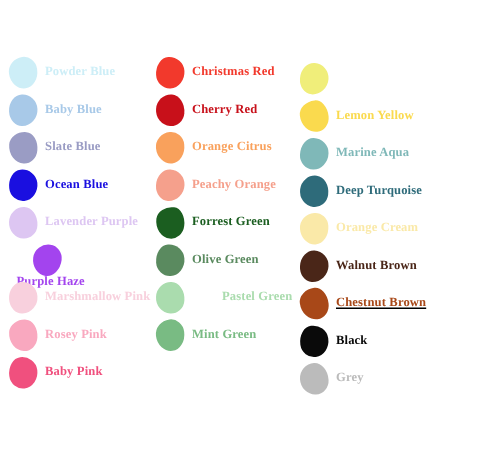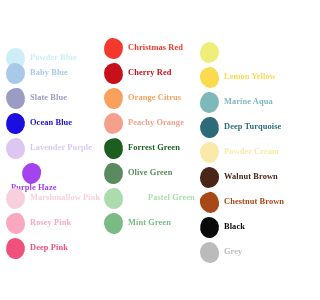--- a/index.html
+++ b/index.html
@@ -53,21 +53,21 @@
     font-weight: bold;
     letter-spacing: 0.1px;
     line-height: 1;
   }
 </style>
 </head>
 <body>
 
 <div id="palette" style="background: rgb(255, 255, 255);">
     <div class="column" style="left: 6px;">
-      <div class="swatch-row" style="top: 48px;">
+      <div class="swatch-row" style="top: 38px;">
         <span class="blob" style="background: rgb(205, 238, 247); border-radius: 54% 46% 49% 51% / 47% 44% 56% 53%; transform: rotate(-8deg);"></span>
         <span class="swatch-label" style="color: rgb(205, 238, 247);">Powder Blue</span>
       </div>
       <div class="swatch-row" style="top: 63px;">
         <span class="blob" style="background: rgb(168, 201, 232); border-radius: 48% 52% 56% 44% / 52% 48%; transform: rotate(-3deg);"></span>
         <span class="swatch-label" style="color: rgb(168, 201, 232);">Baby Blue</span>
       </div>
       <div class="swatch-row" style="top: 88px;">
         <span class="blob" style="background: rgb(154, 156, 196); border-radius: 57% 43% 45% 55% / 43% 55% 45% 57%; transform: rotate(4deg);"></span>
         <span class="swatch-label" style="color: rgb(154, 156, 196);">Slate Blue</span>
@@ -87,21 +87,21 @@
       <div class="swatch-row" style="top: 188px;">
         <span class="blob" style="background: rgb(248, 208, 221); border-radius: 48% 52% 56% 44% / 52% 48%; transform: rotate(-4deg);"></span>
         <span class="swatch-label" style="color: rgb(248, 208, 221);">Marshmallow Pink</span>
       </div>
       <div class="swatch-row" style="top: 213px;">
         <span class="blob" style="background: rgb(249, 168, 191); border-radius: 57% 43% 45% 55% / 43% 55% 45% 57%; transform: rotate(3deg);"></span>
         <span class="swatch-label" style="color: rgb(249, 168, 191);">Rosey Pink</span>
       </div>
       <div class="swatch-row" style="top: 238px;">
         <span class="blob" style="background: rgb(240, 80, 126); border-radius: 46% 54% 52% 48% / 55% 47% 53% 45%; transform: rotate(-7deg);"></span>
-        <span class="swatch-label" style="color: rgb(240, 80, 126);">Deep Pink</span>
+        <span class="swatch-label" style="color: rgb(240, 80, 126);">Baby Pink</span>
       </div>
     </div>
     <div class="column" style="left: 104px;">
       <div class="swatch-row" style="top: 38px;">
         <span class="blob" style="background: rgb(242, 57, 44); border-radius: 46% 54% 52% 48% / 55% 47% 53% 45%; transform: rotate(-3deg);"></span>
         <span class="swatch-label" style="color: rgb(242, 57, 44);">Christmas Red</span>
       </div>
       <div class="swatch-row" style="top: 63px;">
         <span class="blob" style="background: rgb(200, 16, 26); border-radius: 52% 48% 47% 53% / 49% 56% 44% 51%; transform: rotate(4deg);"></span>
         <span class="swatch-label" style="color: rgb(200, 16, 26);">Cherry Red</span>
@@ -142,27 +142,27 @@
       <div class="swatch-row" style="top: 92px;">
         <span class="blob" style="background: rgb(127, 184, 184); border-radius: 46% 54% 52% 48% / 55% 47% 53% 45%; transform: rotate(2deg);"></span>
         <span class="swatch-label" style="color: rgb(127, 184, 184);">Marine Aqua</span>
       </div>
       <div class="swatch-row" style="top: 117px;">
         <span class="blob" style="background: rgb(46, 107, 122); border-radius: 52% 48% 47% 53% / 49% 56% 44% 51%; transform: rotate(7deg);"></span>
         <span class="swatch-label" style="color: rgb(46, 107, 122);">Deep Turquoise</span>
       </div>
       <div class="swatch-row" style="top: 142px;">
         <span class="blob" style="background: rgb(250, 233, 168); border-radius: 54% 46% 49% 51% / 47% 44% 56% 53%; transform: rotate(-4deg);"></span>
-        <span class="swatch-label" style="color: rgb(250, 233, 168);">Powder Cream</span>
+        <span class="swatch-label" style="color: rgb(250, 233, 168);">Orange Cream</span>
       </div>
       <div class="swatch-row" style="top: 167px; text-align: center;">
         <span class="blob" style="background: rgb(74, 38, 24); border-radius: 48% 52% 56% 44% / 52% 48%; transform: rotate(3deg);"></span>
         <span class="swatch-label" style="color: rgb(74, 38, 24);">Walnut Brown</span>
       </div>
-      <div class="swatch-row" style="top: 192px;">
+      <div class="swatch-row" style="top: 192px; text-decoration: underline;">
         <span class="blob" style="background: rgb(168, 72, 24); border-radius: 57% 43% 45% 55% / 43% 55% 45% 57%; transform: rotate(-7deg);"></span>
         <span class="swatch-label" style="color: rgb(168, 72, 24);">Chestnut Brown</span>
       </div>
       <div class="swatch-row" style="top: 217px;">
         <span class="blob" style="background: rgb(10, 10, 10); border-radius: 46% 54% 52% 48% / 55% 47% 53% 45%; transform: rotate(-8deg);"></span>
         <span class="swatch-label" style="color: rgb(10, 10, 10);">Black</span>
       </div>
       <div class="swatch-row" style="top: 242px;">
         <span class="blob" style="background: rgb(187, 187, 187); border-radius: 52% 48% 47% 53% / 49% 56% 44% 51%; transform: rotate(-3deg);"></span>
         <span class="swatch-label" style="color: rgb(187, 187, 187);">Grey</span>

